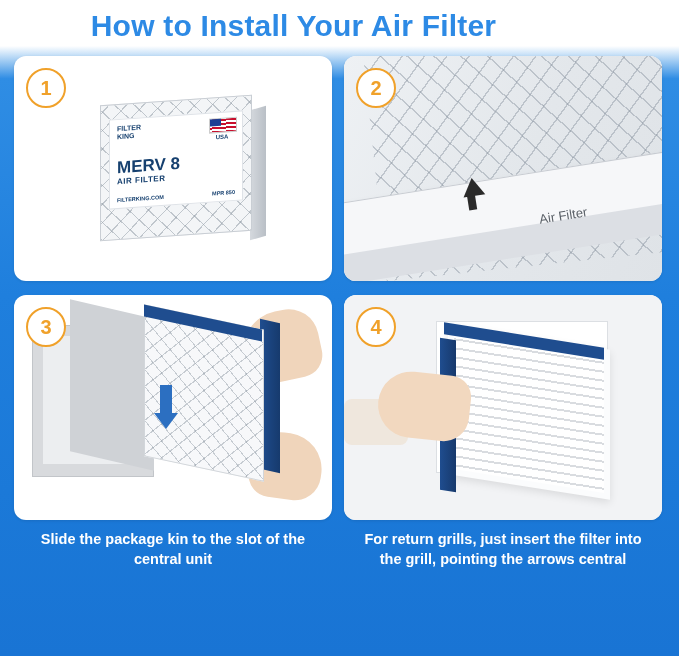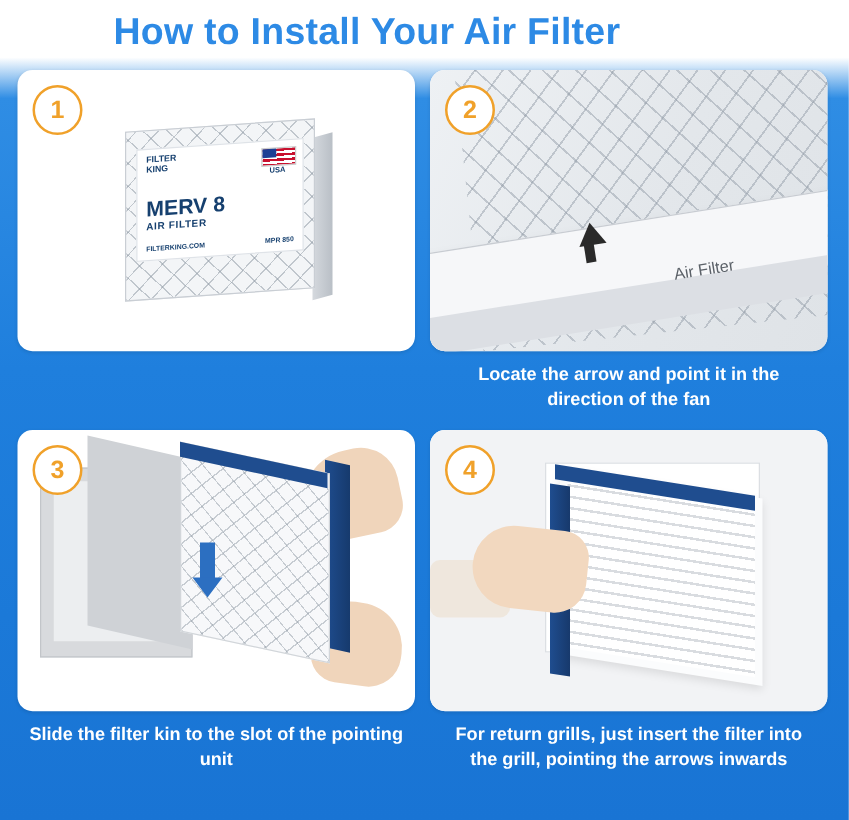--- a/index.html
+++ b/index.html
@@ -464,21 +464,20 @@
         <div class="art">
           <div class="f2-bg"></div>
           <div class="f2-mesh"></div>
           <div class="f2-frame"></div>
           <div class="f2-frame2"></div>
           <div class="f2-arrow"></div>
           <div class="f2-arrow-stem"></div>
           <div class="f2-text">Air Filter</div>
         </div>
       </div>
-      <div class="caption">Locate the arrow and point it in the direction of the fan</div>
     </div>
 
     <div class="cell">
       <div class="card">
         <div class="badge">3</div>
         <div class="art">
           <div class="f3-unit">
             <div class="f3-unit-inner"></div>
           </div>
           <div class="f3-slot"></div>
@@ -486,35 +485,35 @@
           <div class="f3-hand2"></div>
           <div class="f3-filter-edge"></div>
           <div class="f3-filter">
             <div class="f3-filter-mesh"></div>
           </div>
           <div class="f3-band"></div>
           <div class="f3-bluearrow"></div>
           <div class="f3-bluearrow-head"></div>
         </div>
       </div>
-      <div class="caption">Slide the filter kin to the slot of the pointing unit</div>
+      <div class="caption">Slide the package kin to the slot of the central unit</div>
     </div>
 
     <div class="cell">
       <div class="card">
         <div class="badge">4</div>
         <div class="art">
           <div class="f4-wall"></div>
           <div class="f4-frame"></div>
           <div class="f4-grill">
             <div class="f4-louvers"></div>
           </div>
           <div class="f4-blueedge"></div>
           <div class="f4-bluetop"></div>
           <div class="f4-arm"></div>
           <div class="f4-hand"></div>
         </div>
       </div>
-      <div class="caption">For return grills, just insert the filter into the grill, pointing the arrows inwards</div>
+      <div class="caption">For return grills, just insert the filter into the grill, pointing the arrows central</div>
     </div>
 
   </div>
 </div>
 
 </body></html>

